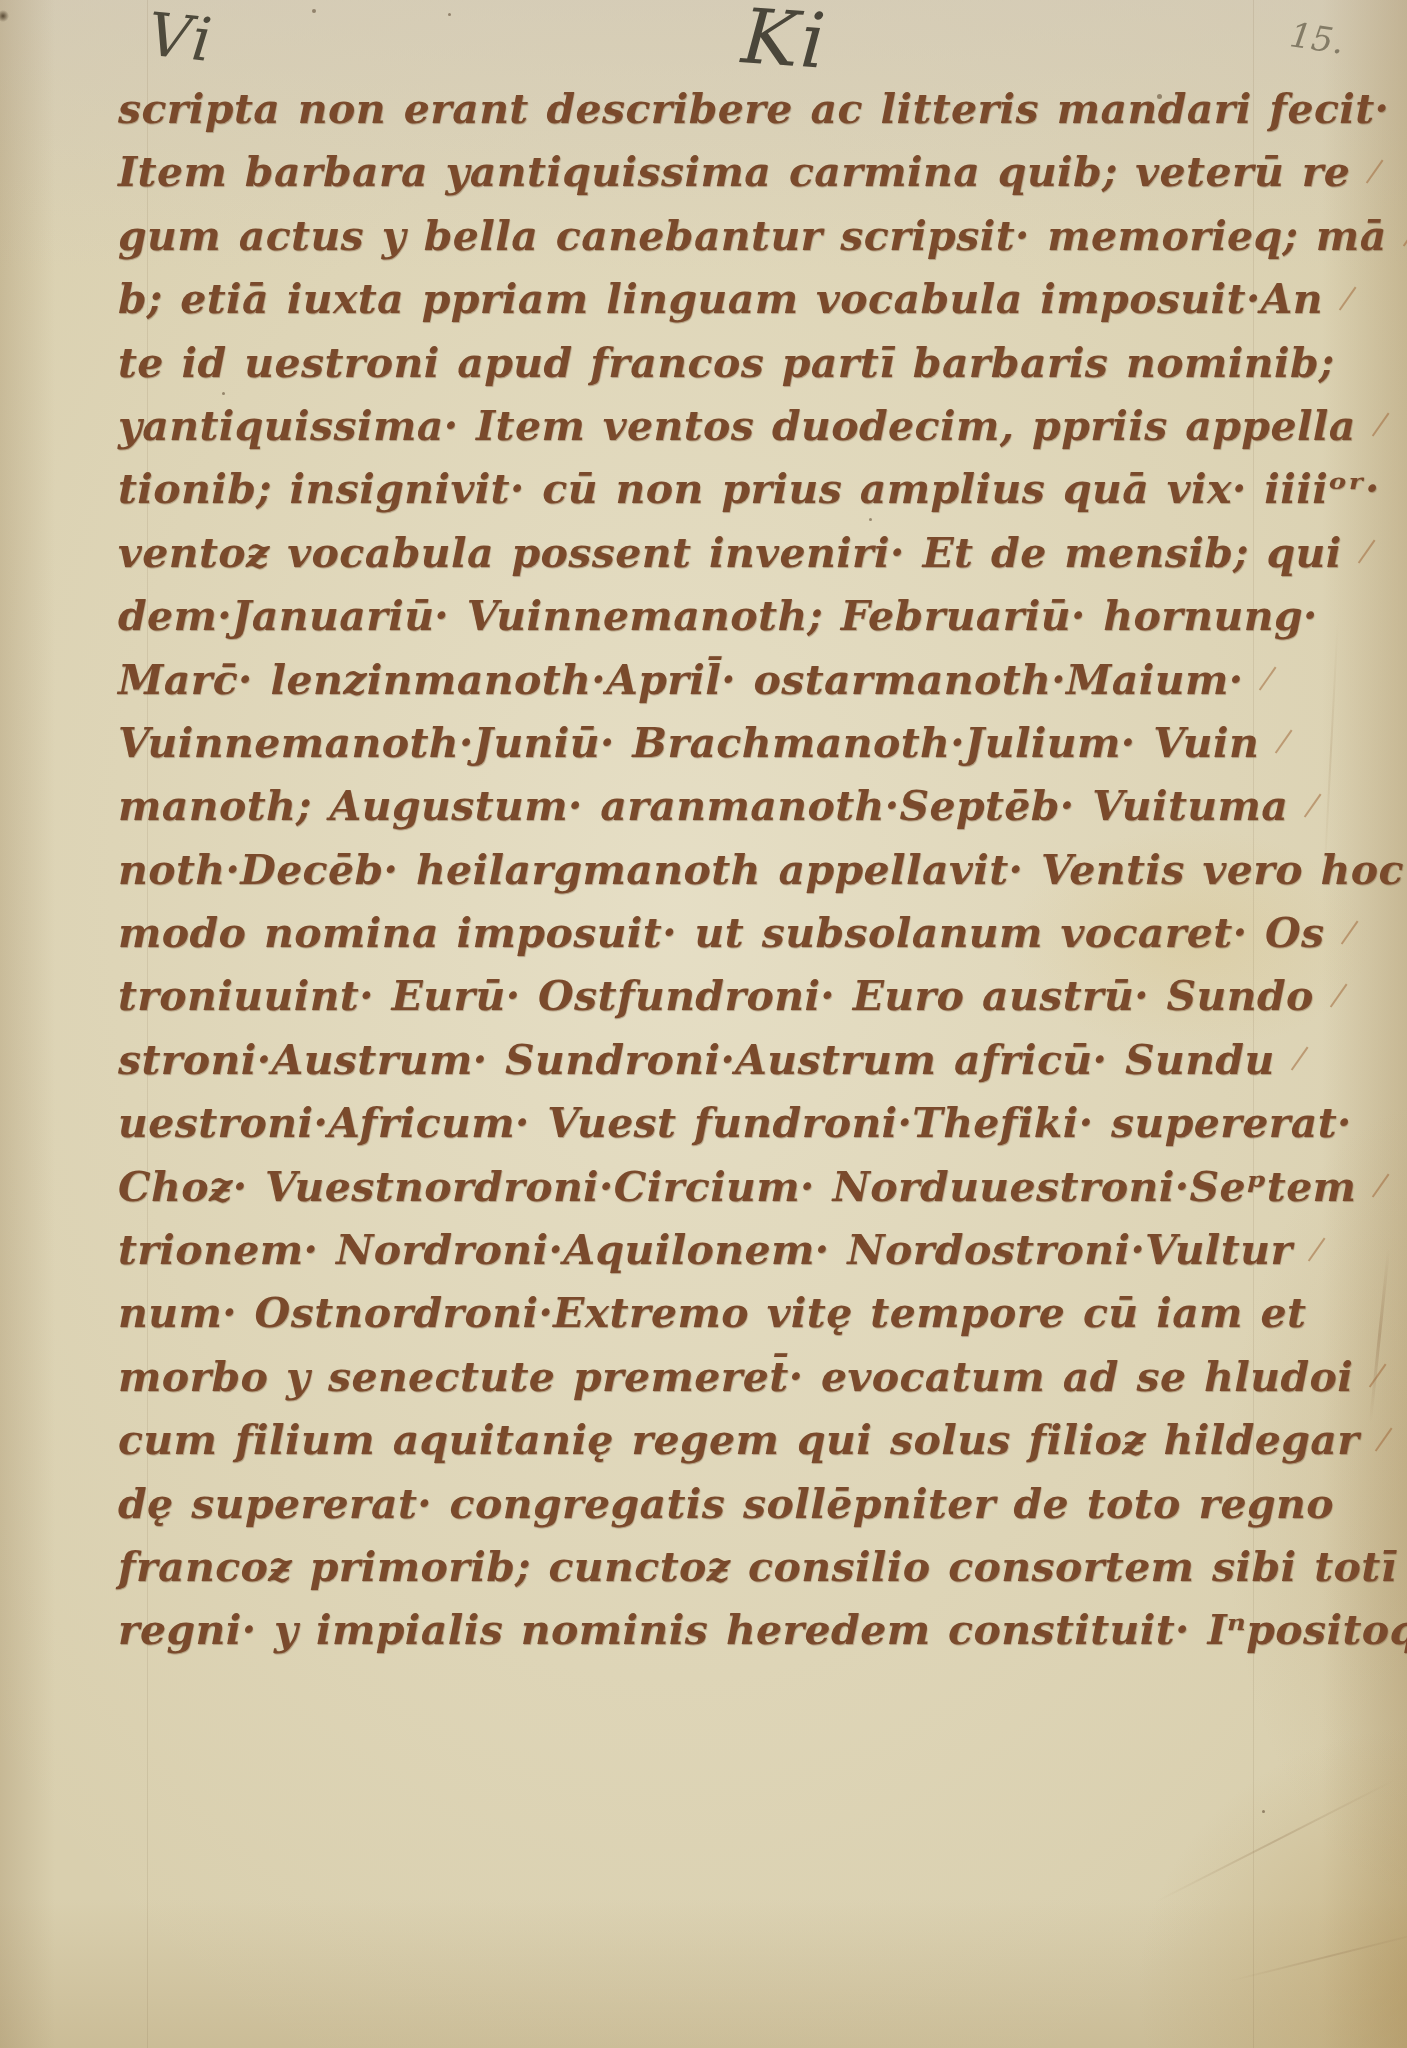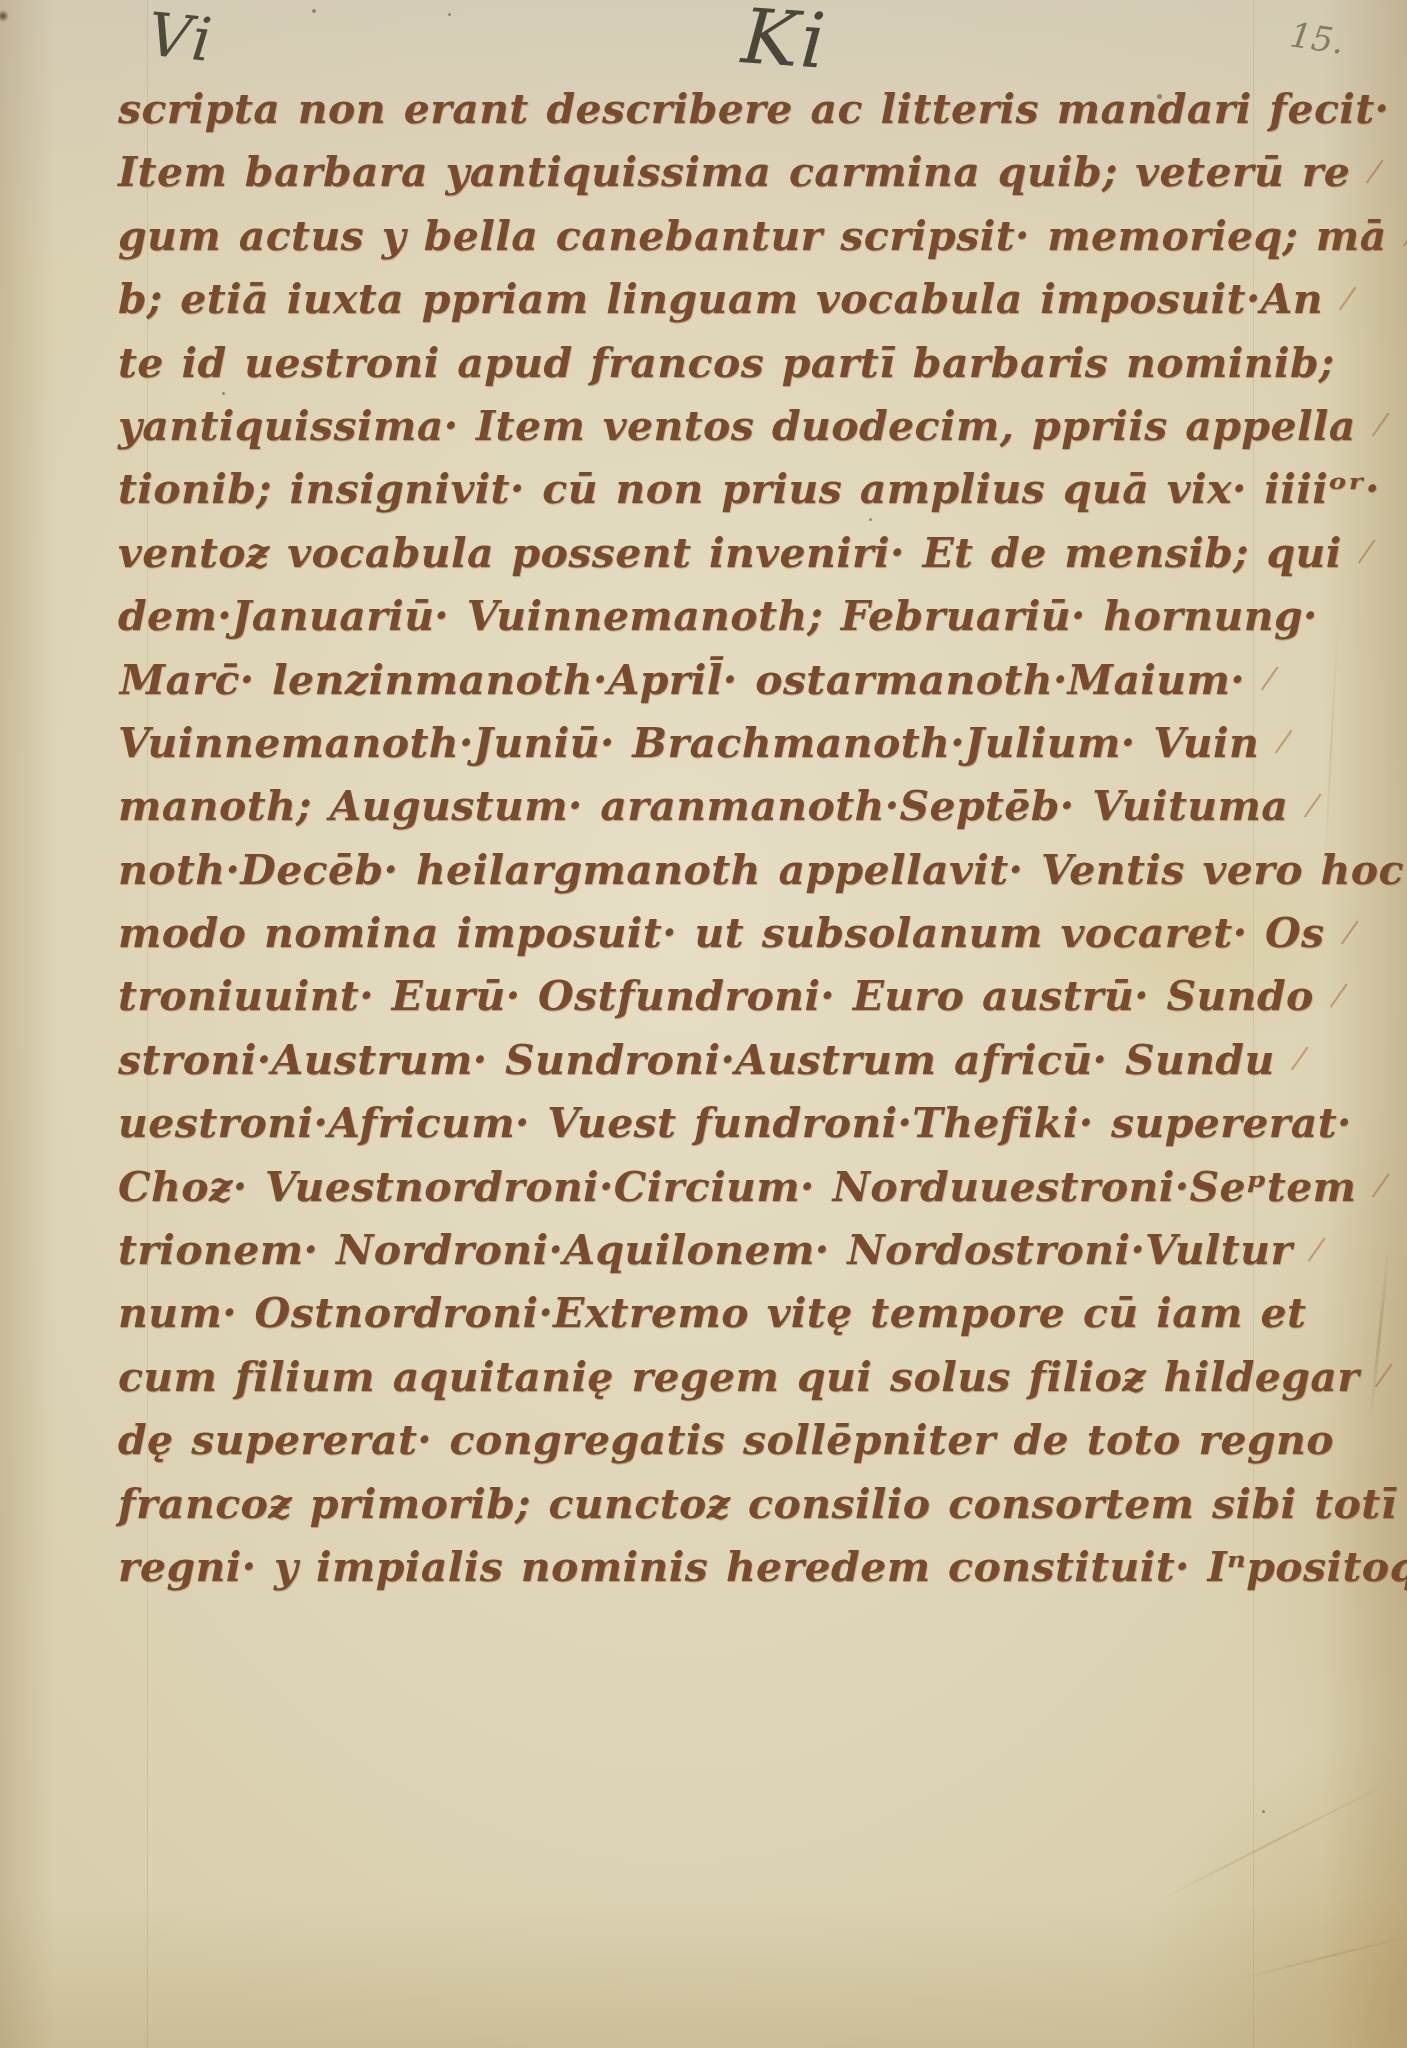--- a/index.html
+++ b/index.html
@@ -25,21 +25,21 @@
   .rule-left{left:147px;}
   .rule-right{left:1253px;}
 
   
   .mark{position:absolute;font-style:italic;user-select:none;}
   .mark-left{left:148px;top:2px;font-size:60px;color:#4e4a3c;transform:rotate(6deg);letter-spacing:2px;}
   .mark-center{left:742px;top:-6px;font-size:76px;color:#4a463a;transform:rotate(4deg);letter-spacing:2px;}
   .mark-right{left:1290px;top:18px;font-size:34px;color:#837b66;transform:rotate(8deg);}
 
   
-  .textblock{position:absolute;left:118px;top:78px;width:1165px;text-align:right;}
+  .textblock{position:absolute;left:118px;top:78px;width:1165px;}
   .line{
     height:63.4px;line-height:63.4px;white-space:nowrap;
     font-size:41px;font-style:italic;font-weight:bold;
     color:#7a4a2c;letter-spacing:.4px;word-spacing:3px;
     text-shadow:.6px .8px .8px rgba(95,55,25,.35);
   }
   .line.flourish::after{
     content:"";display:inline-block;width:28px;height:0;
     border-top:2px solid rgba(160,105,60,.55);
     transform:rotate(-55deg) translate(4px,-2px);
@@ -86,20 +86,21 @@
     <div class="line flourish">Vuinnemanoth·Juniū· Brachmanoth·Julium· Vuin</div>
     <div class="line flourish">manoth; Augustum· aranmanoth·Septēb· Vuituma</div>
     <div class="line">noth·Decēb· heilargmanoth appellavit· Ventis vero hoc</div>
     <div class="line flourish">modo nomina imposuit· ut subsolanum vocaret· Os</div>
     <div class="line flourish">troniuuint· Eurū· Ostfundroni· Euro austrū· Sundo</div>
     <div class="line flourish">stroni·Austrum· Sundroni·Austrum africū· Sundu</div>
     <div class="line">uestroni·Africum· Vuest fundroni·Thefiki· supererat·</div>
     <div class="line flourish">Choƶ· Vuestnordroni·Circium· Norduuestroni·Seᵖtem</div>
     <div class="line flourish">trionem· Nordroni·Aquilonem· Nordostroni·Vultur</div>
     <div class="line">num· Ostnordroni·Extremo vitę tempore cū iam et</div>
+    <div class="line flourish">morbo y senectute premeret̄· evocatum ad se hludoi</div>
     <div class="line flourish">cum filium aquitanię regem qui solus filioƶ hildegar</div>
     <div class="line">dę supererat· congregatis sollēpniter de toto regno</div>
     <div class="line">francoƶ primorib; cunctoƶ consilio consortem sibi totī</div>
     <div class="line">regni· y impialis nominis heredem constituit· Iⁿpositoq;</div>
   </div>
 
   <div class="crease crease-1"></div>
   <div class="crease crease-2"></div>
   <div class="crease crease-3"></div>
   <div class="crease crease-4"></div>

